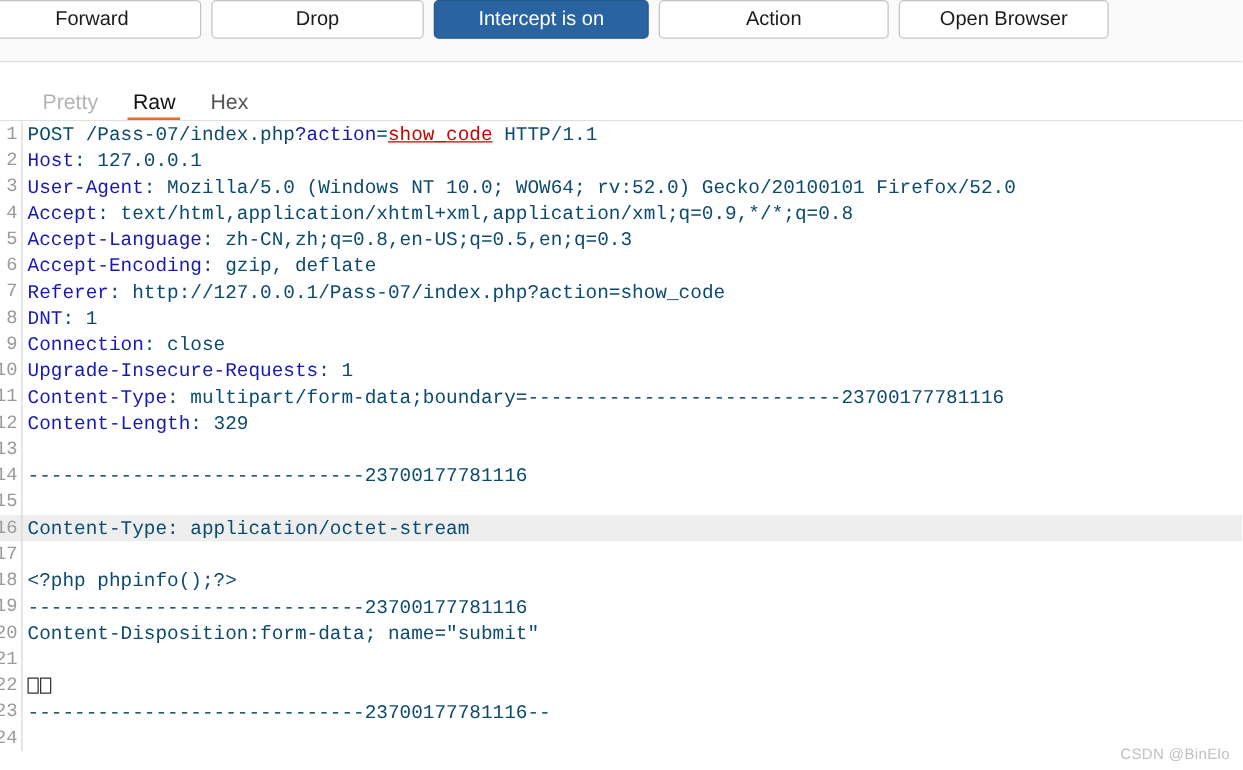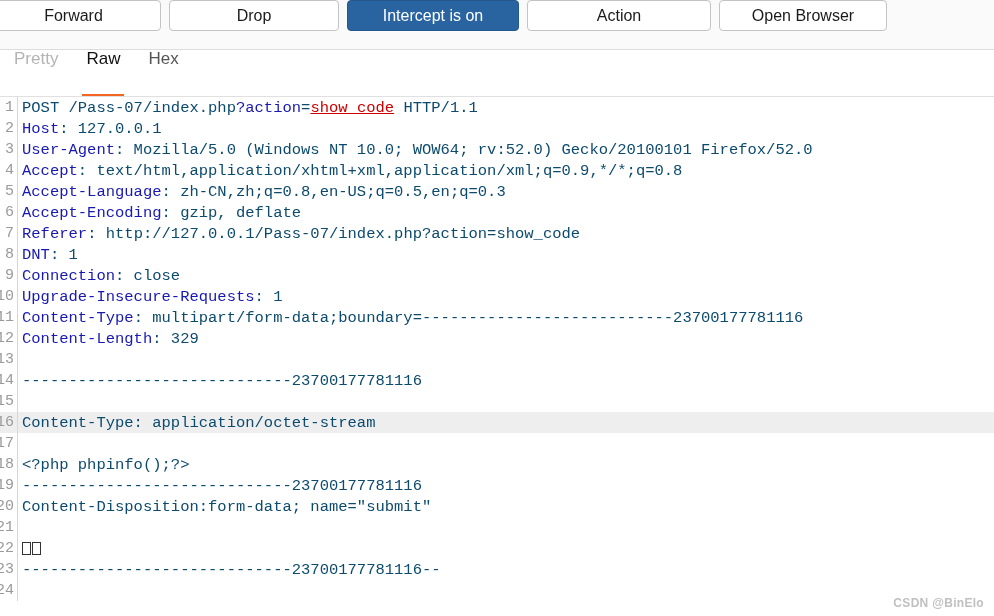--- a/index.html
+++ b/index.html
@@ -61,21 +61,22 @@
     background: #2a64a0;
     border-color: #24578b;
     color: #ffffff;
   }
 
   
   .tabstrip {
     height: 47px;
     background: #ffffff;
     display: flex;
-    padding-left: 0;
+    align-items: flex-end;
+    padding-left: 20px;
     box-sizing: border-box;
     position: relative;
   }
   .tabstrip::after {
     content: "";
     position: absolute;
     left: 0; right: 0; bottom: 0;
     height: 1px;
     background: #e0e0e0;
   }
@@ -158,21 +159,20 @@
   
   .watermark {
     position: absolute;
     right: 10px;
     bottom: 6px;
     color: #c0c0c0;
     font-size: 12px;
     font-family: "Liberation Sans", sans-serif;
     letter-spacing: 0.3px;
     user-select: none;
-    font-weight: bold;
   }
 </style>
 </head>
 <body>
 
 <div class="toolbar">
   <button class="tb-btn w-forward clipped-left">Forward</button>
   <button class="tb-btn w-drop">Drop</button>
   <button class="tb-btn primary">Intercept is on</button>
   <button class="tb-btn w-action">Action</button>

